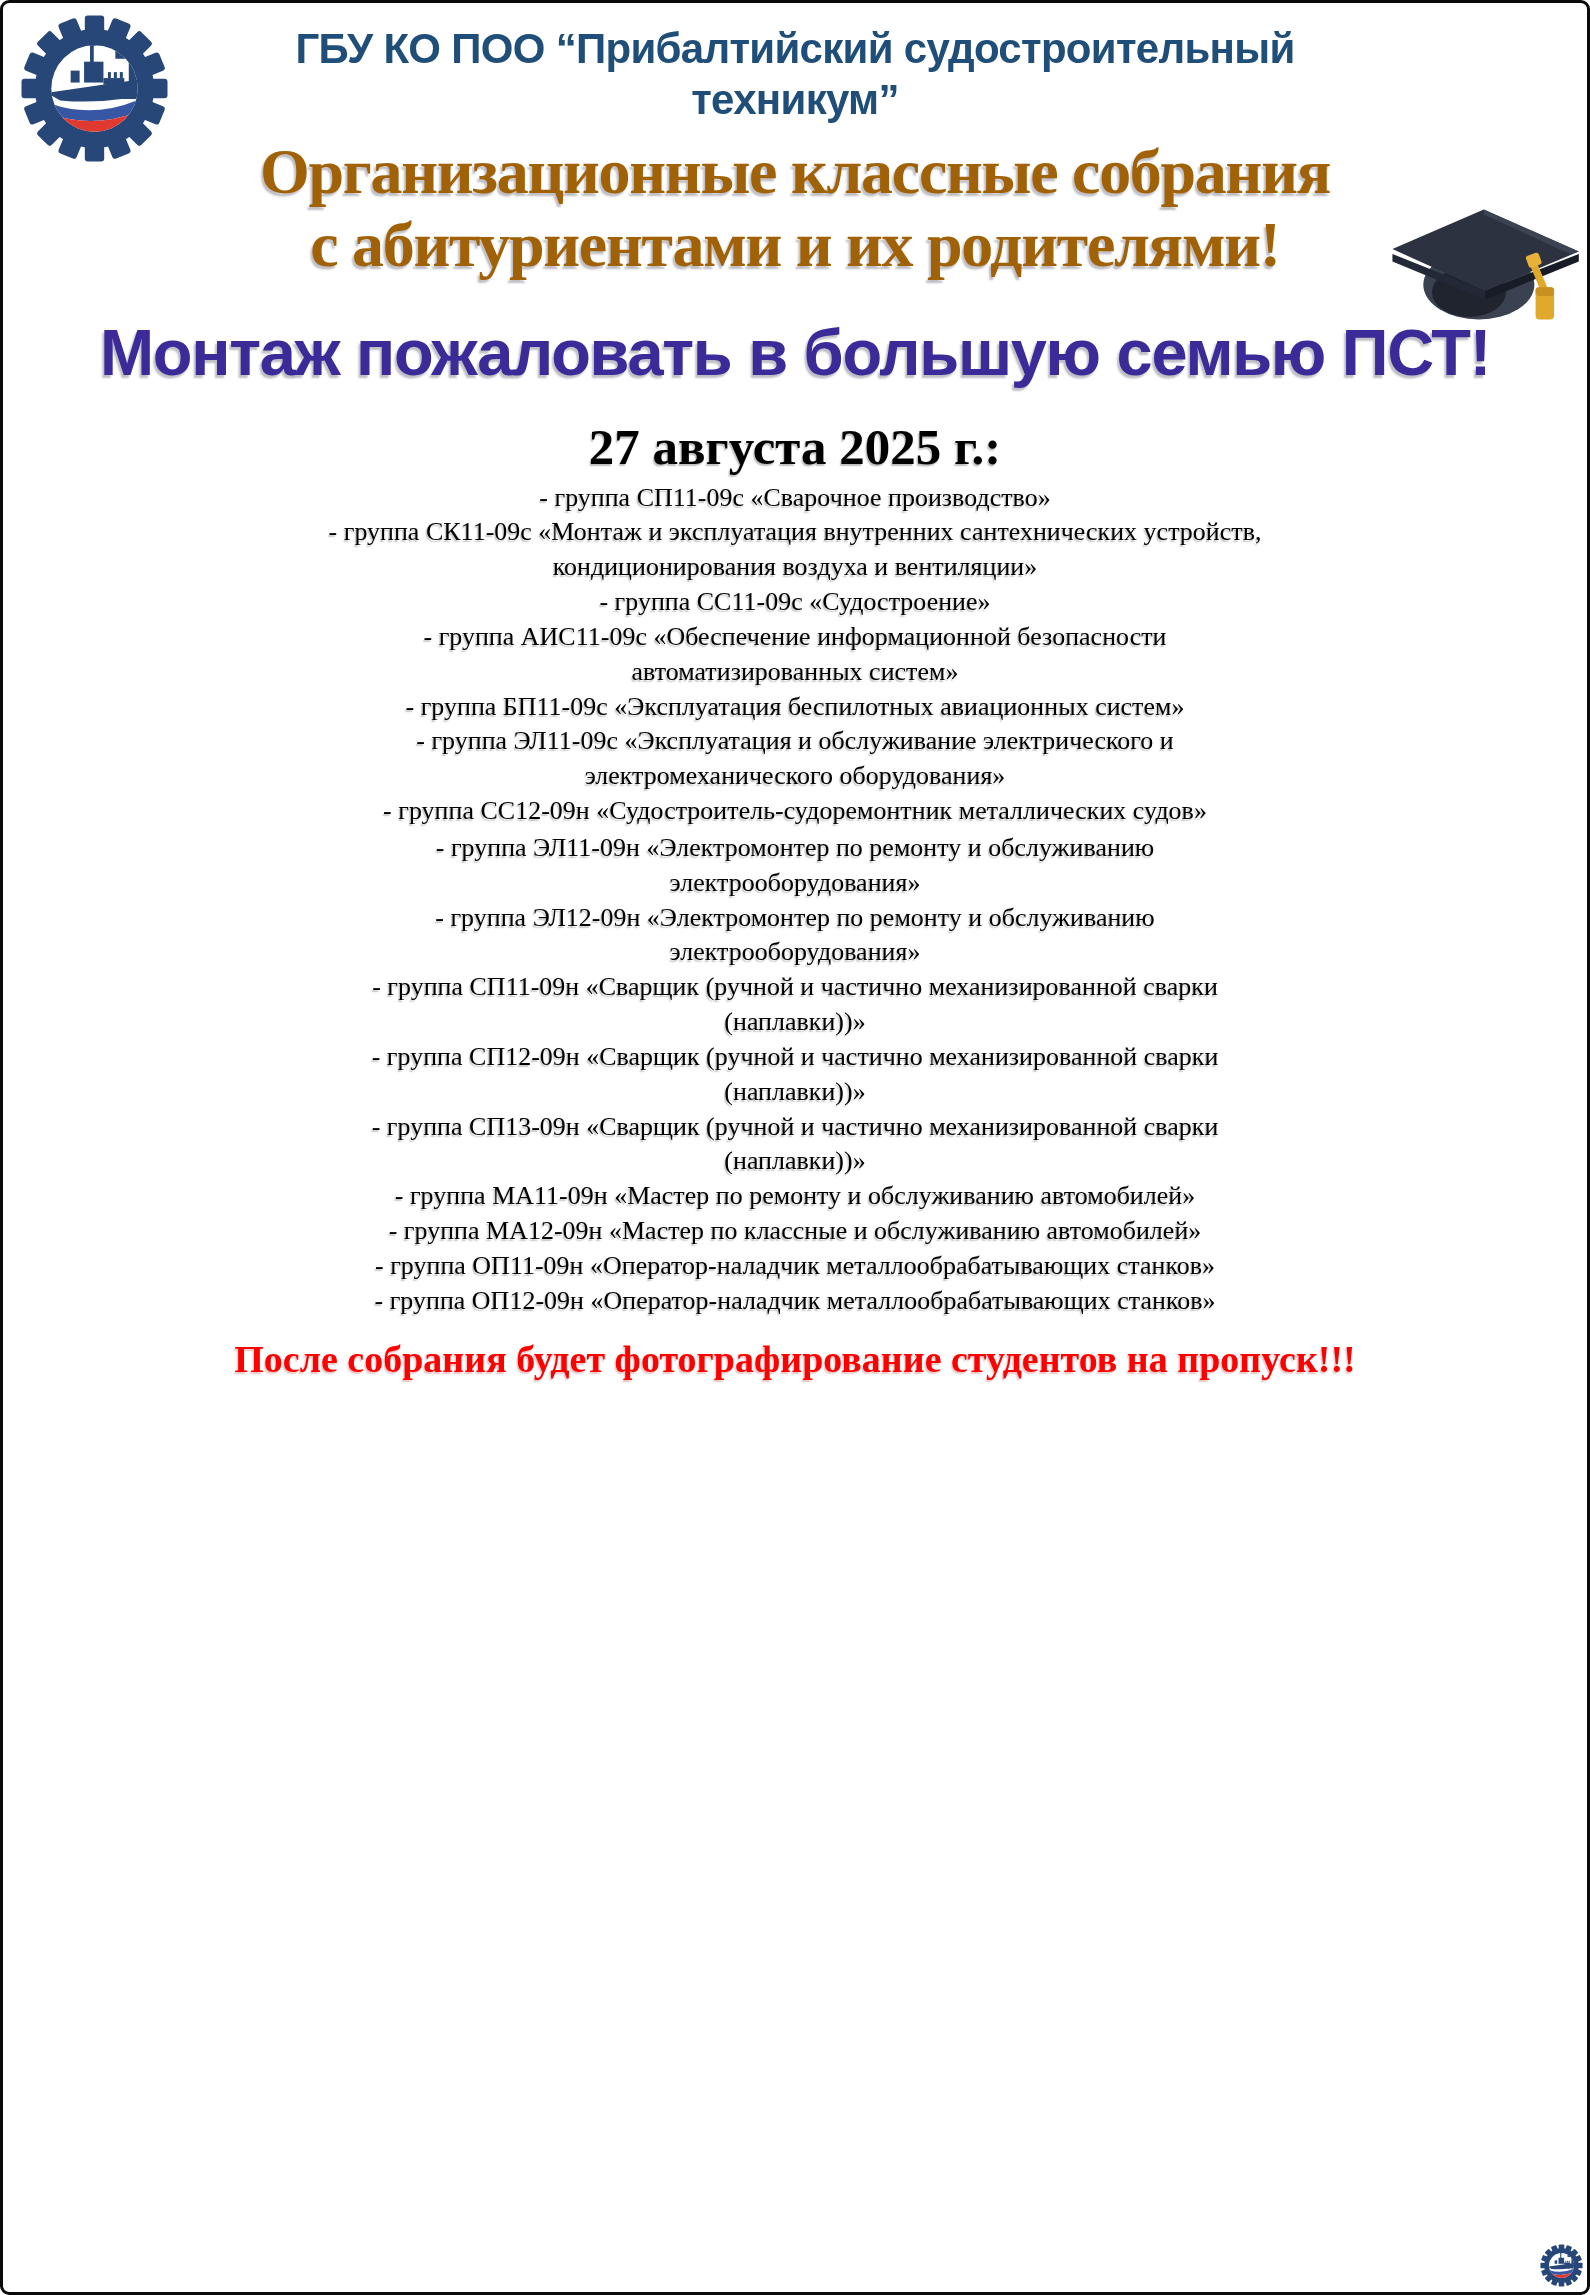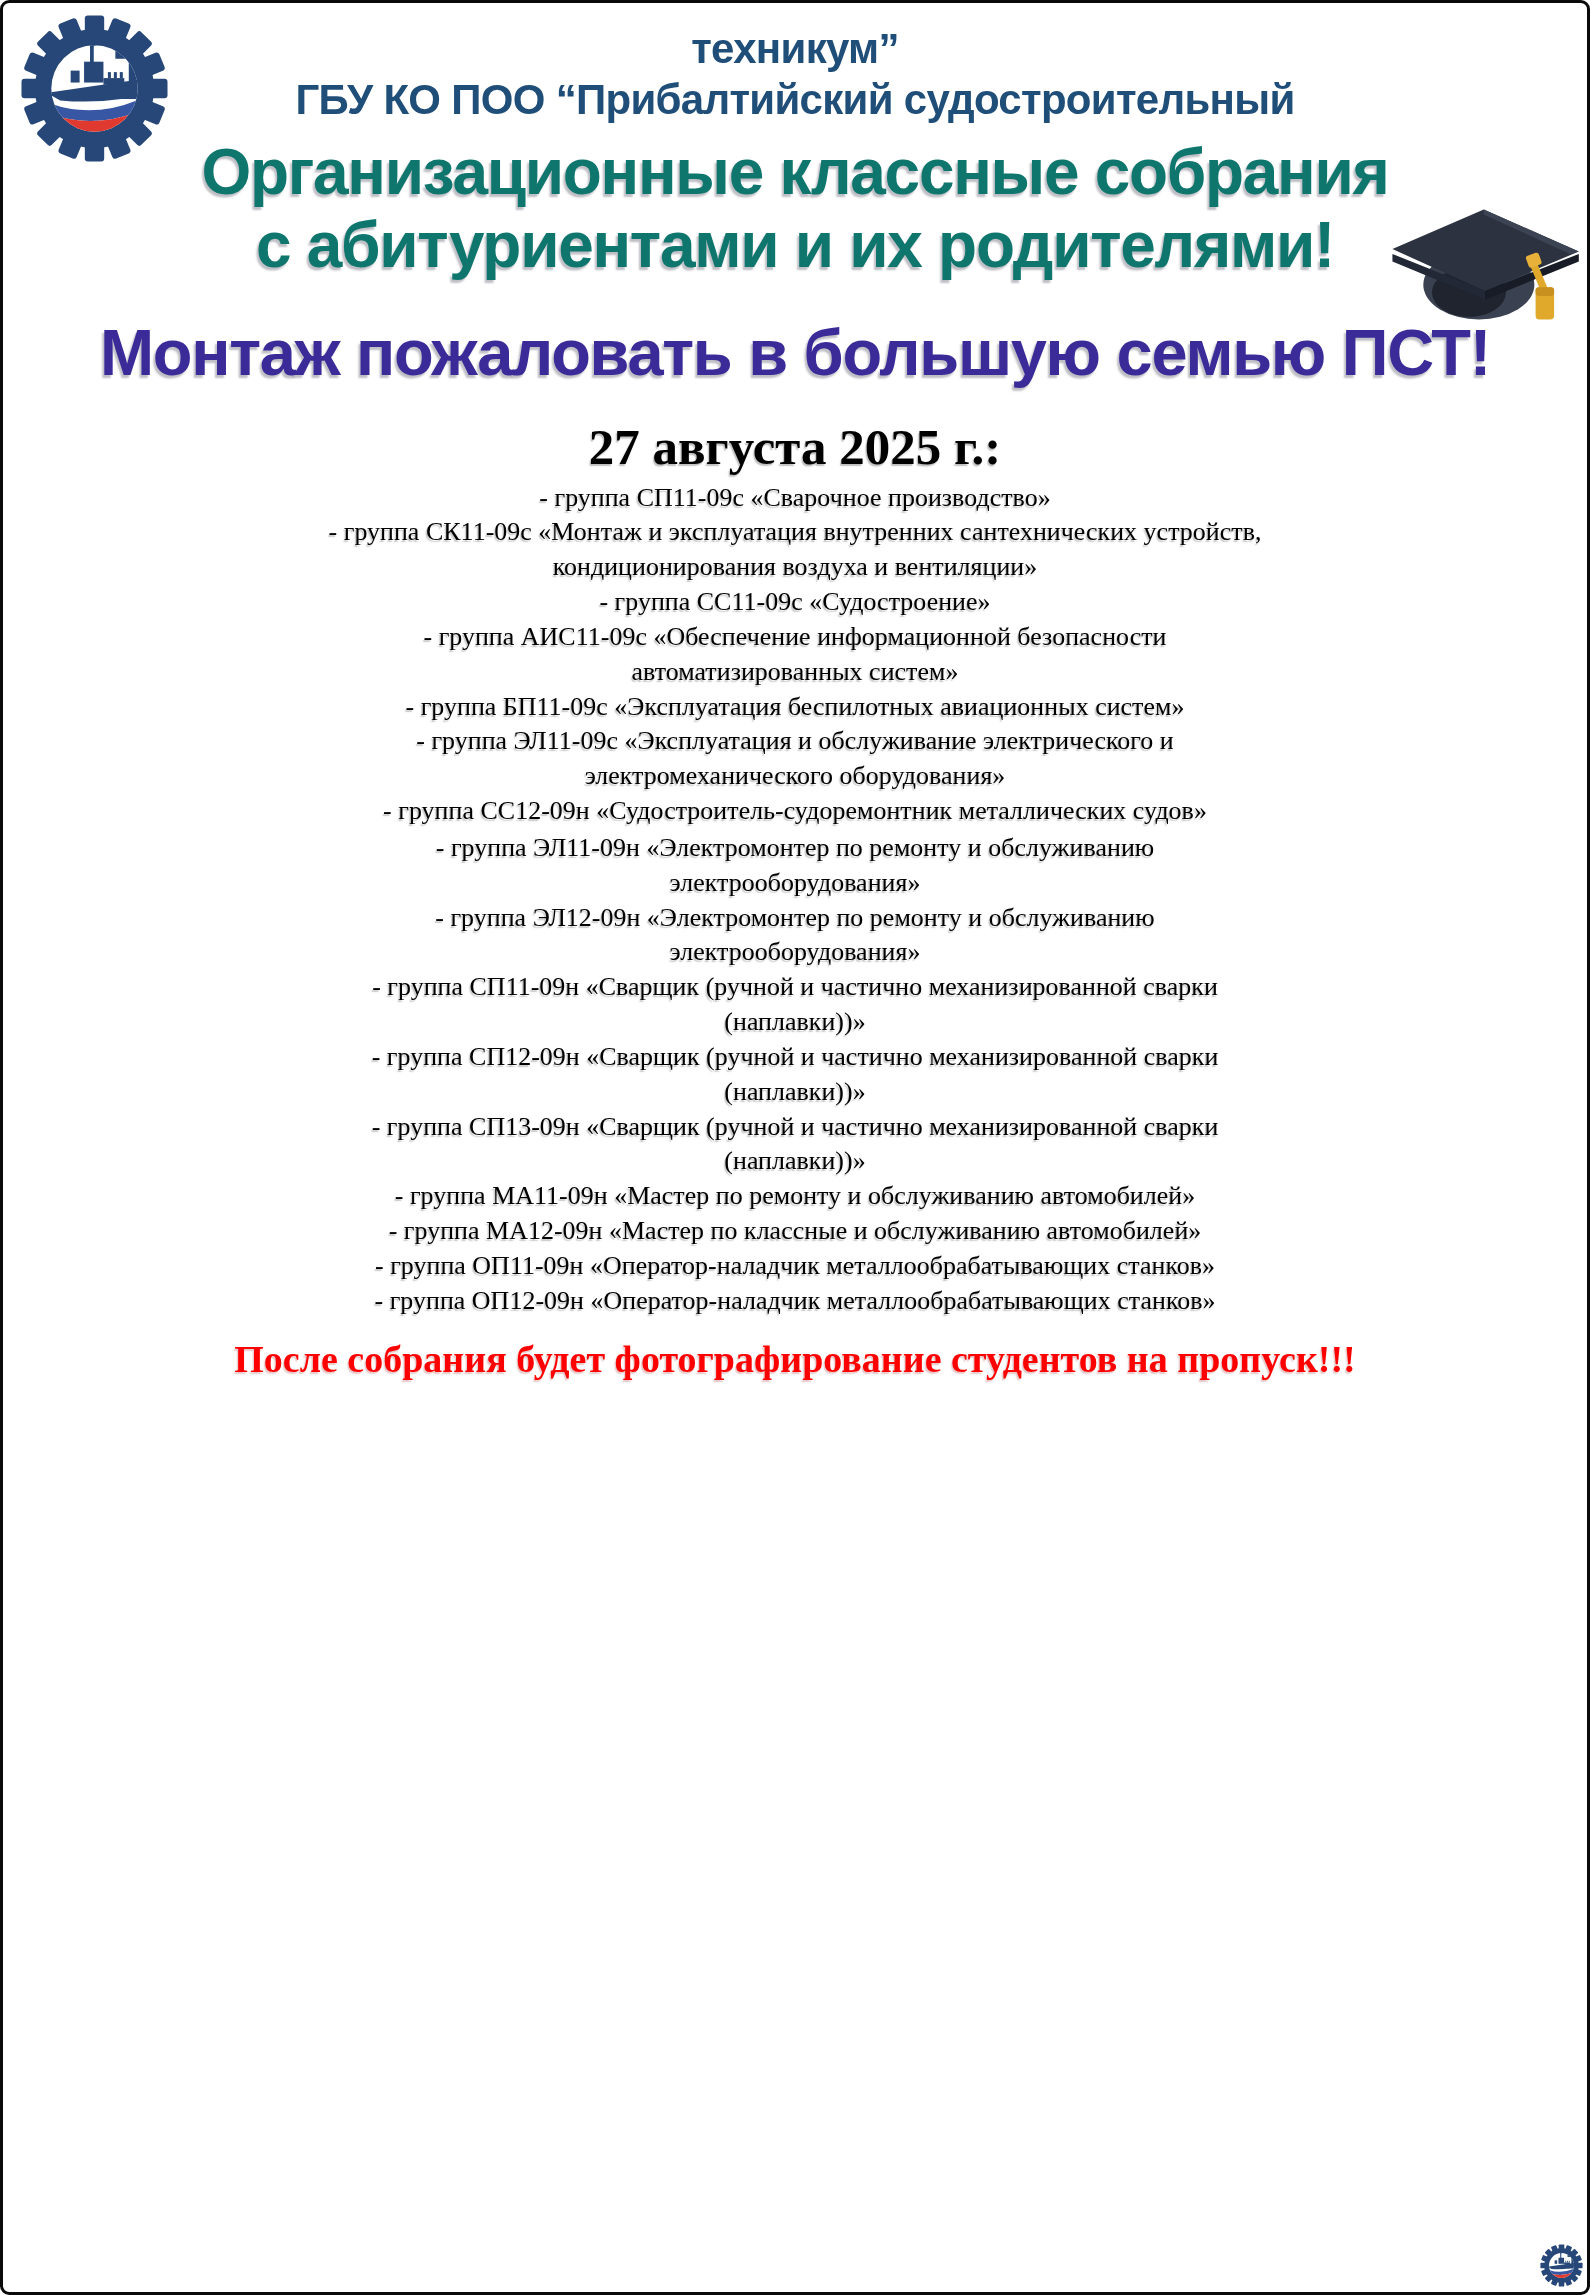--- a/index.html
+++ b/index.html
@@ -43,25 +43,25 @@
     font-family: "Liberation Sans", sans-serif;
     font-weight: bold;
     font-size: 42px;
     line-height: 1.22;
     color: #1F4E79;
     letter-spacing: -0.7px;
   }
 
   .main-title {
     margin-top: 10.5px;
-    font-family: Liberation Sans, sans-serif;
+    font-family: Liberation Serif, serif;
     font-weight: bold;
     font-size: 64px;
     line-height: 1.14;
-    color: #0f766e;
+    color: #a16207;
     letter-spacing: -1.3px;
     text-shadow: -2px 3.3px 2px rgba(125,125,140,0.5);
   }
 
   .welcome {
     margin-top: 33px;
     font-family: "Liberation Sans", sans-serif;
     font-weight: bold;
     font-size: 65px;
     line-height: 1.2;
@@ -169,22 +169,22 @@
 
   <svg class="logo-top-left" viewBox="0 0 228 228" width="149" height="149">
     <use href="#gear-ship-symbol"></use>
   </svg>
 
   <svg class="cap-wrap" viewBox="0 0 302 208" width="198" height="136">
     <use href="#grad-cap-symbol"></use>
   </svg>
 
   <div class="org-header">
+    <div>ГБУ КО ПОО “Прибалтийский судостроительный</div>
     <div>техникум”</div>
-    <div>ГБУ КО ПОО “Прибалтийский судостроительный</div>
   </div>
 
   <div class="main-title">
     <div>Организационные классные собрания</div>
     <div>с абитуриентами и их родителями!</div>
   </div>
 
   <div class="welcome">Монтаж пожаловать в большую семью ПСТ!</div>
 
 

